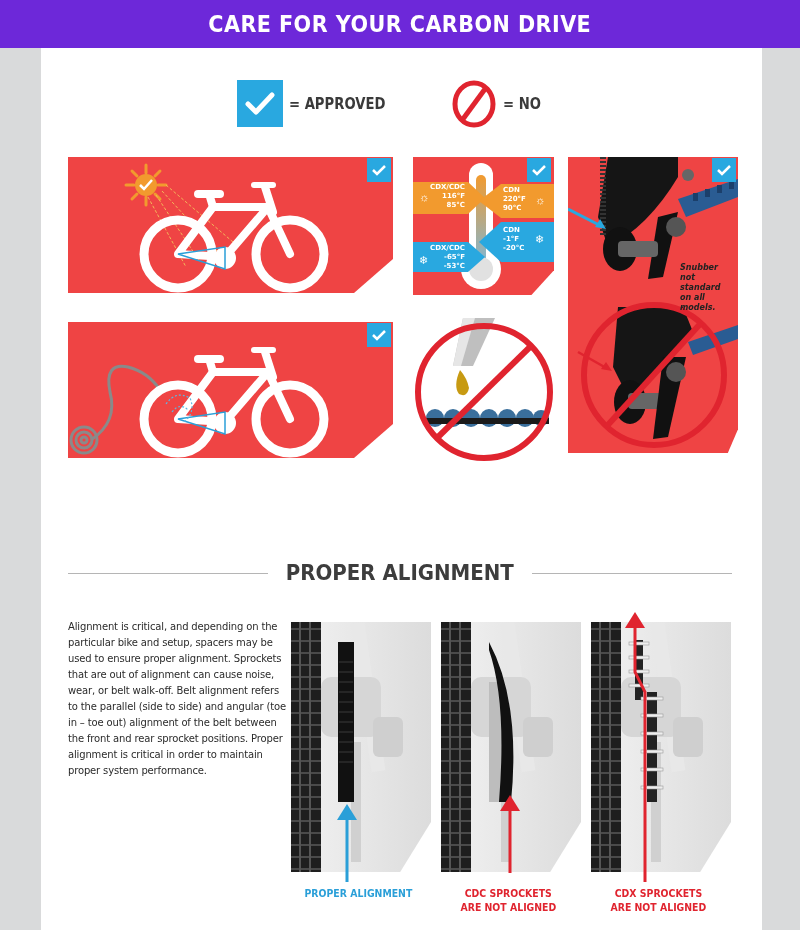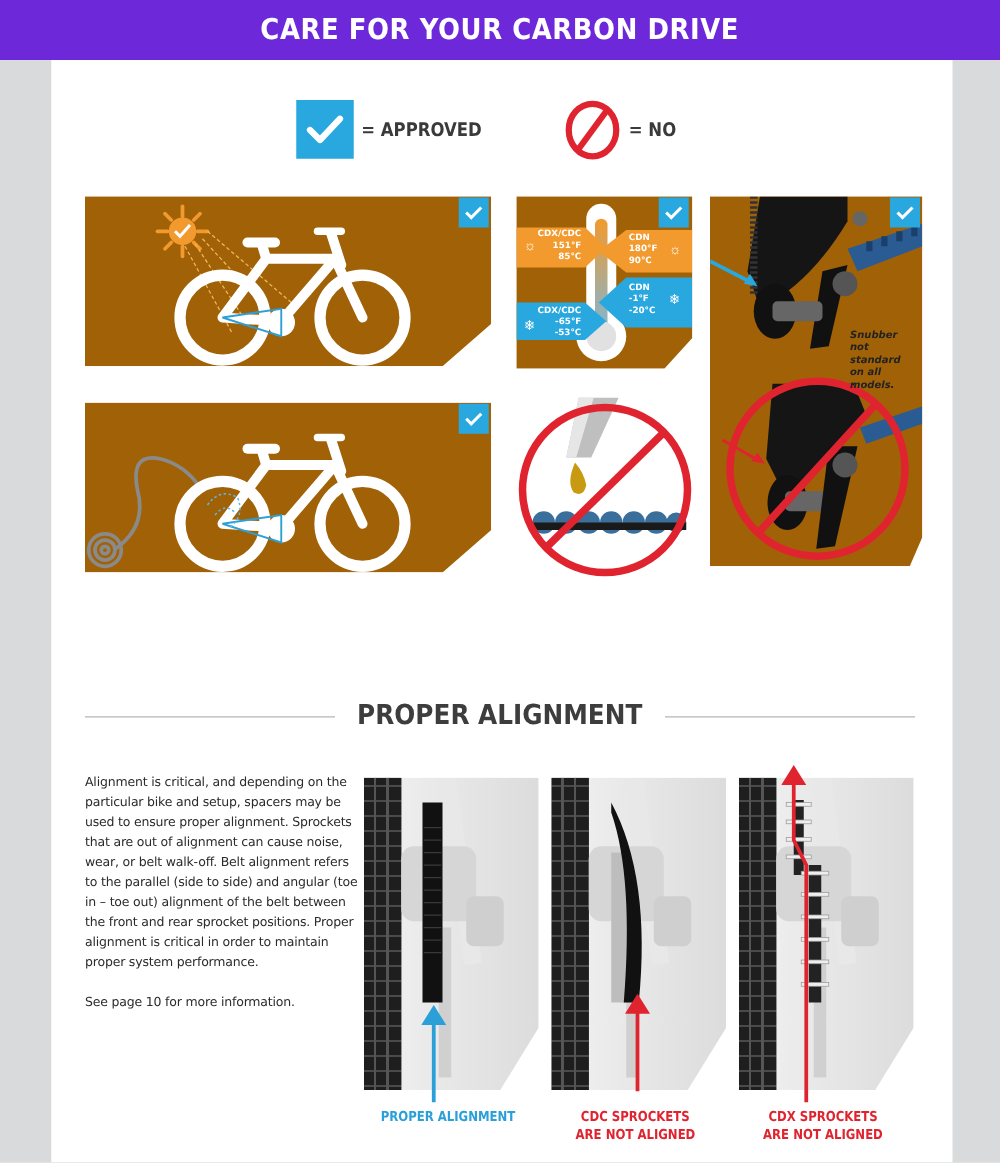--- a/index.html
+++ b/index.html
@@ -9,21 +9,21 @@
   .header-title { color: #ffffff; font-family: "DejaVu Sans", sans-serif; font-weight: bold; font-size: 23px; letter-spacing: 0.5px; transform: scaleX(0.9); }
   .sheet { position: absolute; left: 41px; top: 48px; width: 721px; height: 882px; background: #ffffff; }
 
   .legend { position: absolute; top: 80px; left: 0; width: 800px; height: 50px; }
   .legend-item { position: absolute; display: flex; align-items: center; }
   .legend-approved { left: 237px; top: 0; }
   .legend-no { left: 451px; top: 0; }
   .check-box { width: 46px; height: 47px; background: #29a8e0; display: flex; align-items: center; justify-content: center; }
   .legend-text { font-family: "DejaVu Sans", sans-serif; font-weight: bold; font-size: 15px; color: #3a3a3a; margin-left: 6px; transform: scaleX(0.88); transform-origin: left center; }
 
-  .panel { position: absolute; background: #a16207; overflow: hidden; }
+  .panel { position: absolute; background: #ef4444; overflow: hidden; }
   .panel.cut { clip-path: polygon(0 0, 100% 0, 100% 75%, 88% 100%, 0 100%); }
   .panel.cut-sm { clip-path: polygon(0 0, 100% 0, 100% 82%, 84% 100%, 0 100%); }
   .mini-check { position: absolute; width: 24px; height: 24px; background: #29a8e0; display: flex; align-items: center; justify-content: center; }
 
   .snubber-note { position: absolute; font-family: "DejaVu Sans", sans-serif; font-style: italic; font-weight: bold; font-size: 8px; line-height: 10px; color: #222; }
 
   .section-rule { position: absolute; top: 573px; height: 1px; background: #b5b5b5; }
   .section-title { position: absolute; top: 560px; left: 0; width: 800px; text-align: center; font-family: "DejaVu Sans", sans-serif; font-weight: bold; font-size: 22px; color: #3d3d3d; }
   .section-title span { display: inline-block; transform: scaleX(0.9); }
 
@@ -124,26 +124,26 @@
             <stop offset="1" stop-color="#7fb7d6"></stop>
           </linearGradient>
         </defs>
       <polygon points="0,25 55,25 72,41 55,57 0,57" fill="#f29a2e"></polygon>
       <polygon points="141,27 88,27 66,44 88,61 141,61" fill="#f29a2e"></polygon>
       <polygon points="141,65 88,65 66,85 88,105 141,105" fill="#29a8e0"></polygon>
       <polygon points="0,85 55,85 72,100 55,115 0,115" fill="#29a8e0"></polygon>
     </svg>
     <div style="position:absolute; left:12px; top:26px; width:40px; text-align:right; color:#fff; font-family:'DejaVu Sans',sans-serif; font-weight:bold; font-size:7px; line-height:9px;">
       <div>CDX/CDC</div>
-        <div>151°F</div>
+        <div>116°F</div>
         <div>85°C</div>
     </div>
     <div style="position:absolute; left:90px; top:29px; width:40px; color:#fff; font-family:'DejaVu Sans',sans-serif; font-weight:bold; font-size:7px; line-height:9px;">
       <div>CDN</div>
-        <div>180°F</div>
+        <div>220°F</div>
         <div>90°C</div>
     </div>
     <div style="position:absolute; left:90px; top:69px; width:40px; color:#fff; font-family:'DejaVu Sans',sans-serif; font-weight:bold; font-size:7px; line-height:9px;">
       <div>CDN</div>
         <div>-1°F</div>
         <div>-20°C</div>
     </div>
     <div style="position:absolute; left:12px; top:87px; width:40px; text-align:right; color:#fff; font-family:'DejaVu Sans',sans-serif; font-weight:bold; font-size:7px; line-height:9px;">
       <div>CDX/CDC</div>
         <div>-65°F</div>
@@ -252,21 +252,20 @@
       <line x1="118" y1="28" x2="24" y2="120" stroke="#e0242f" stroke-width="6"></line>
     </svg>
   </div>
 
   <div class="section-rule" style="left:68px; width:200px;"></div>
   <div class="section-rule" style="left:532px; width:200px;"></div>
   <div class="section-title"><span>PROPER ALIGNMENT</span></div>
 
   <div class="body-text">
     <p>Alignment is critical, and depending on the particular bike and setup, spacers may be used to ensure proper alignment. Sprockets that are out of alignment can cause noise, wear, or belt walk-off. Belt alignment refers to the parallel (side to side) and angular (toe in – toe out) alignment of the belt between the front and rear sprocket positions. Proper alignment is critical in order to maintain proper system performance.</p>
-    <p>See page 10 for more information.</p>
   </div>
 
   <div class="align-panel" style="left:291px;">
     <div class="tire"></div>
     <svg width="140" height="250" viewBox="0 0 140 250" style="position:absolute; left:0; top:0;">
       <rect x="70" y="0" width="14" height="150" fill="#e8e8e8" transform="rotate(-8 77 75)"></rect>
       <rect x="30" y="55" width="60" height="60" rx="10" fill="#d6d6d6"></rect>
       <rect x="60" y="120" width="10" height="120" fill="#d0d0d0"></rect>
       <rect x="82" y="95" width="30" height="40" rx="6" fill="#cfcfcf"></rect>
       <rect x="47" y="20" width="16" height="160" fill="#111"></rect>

